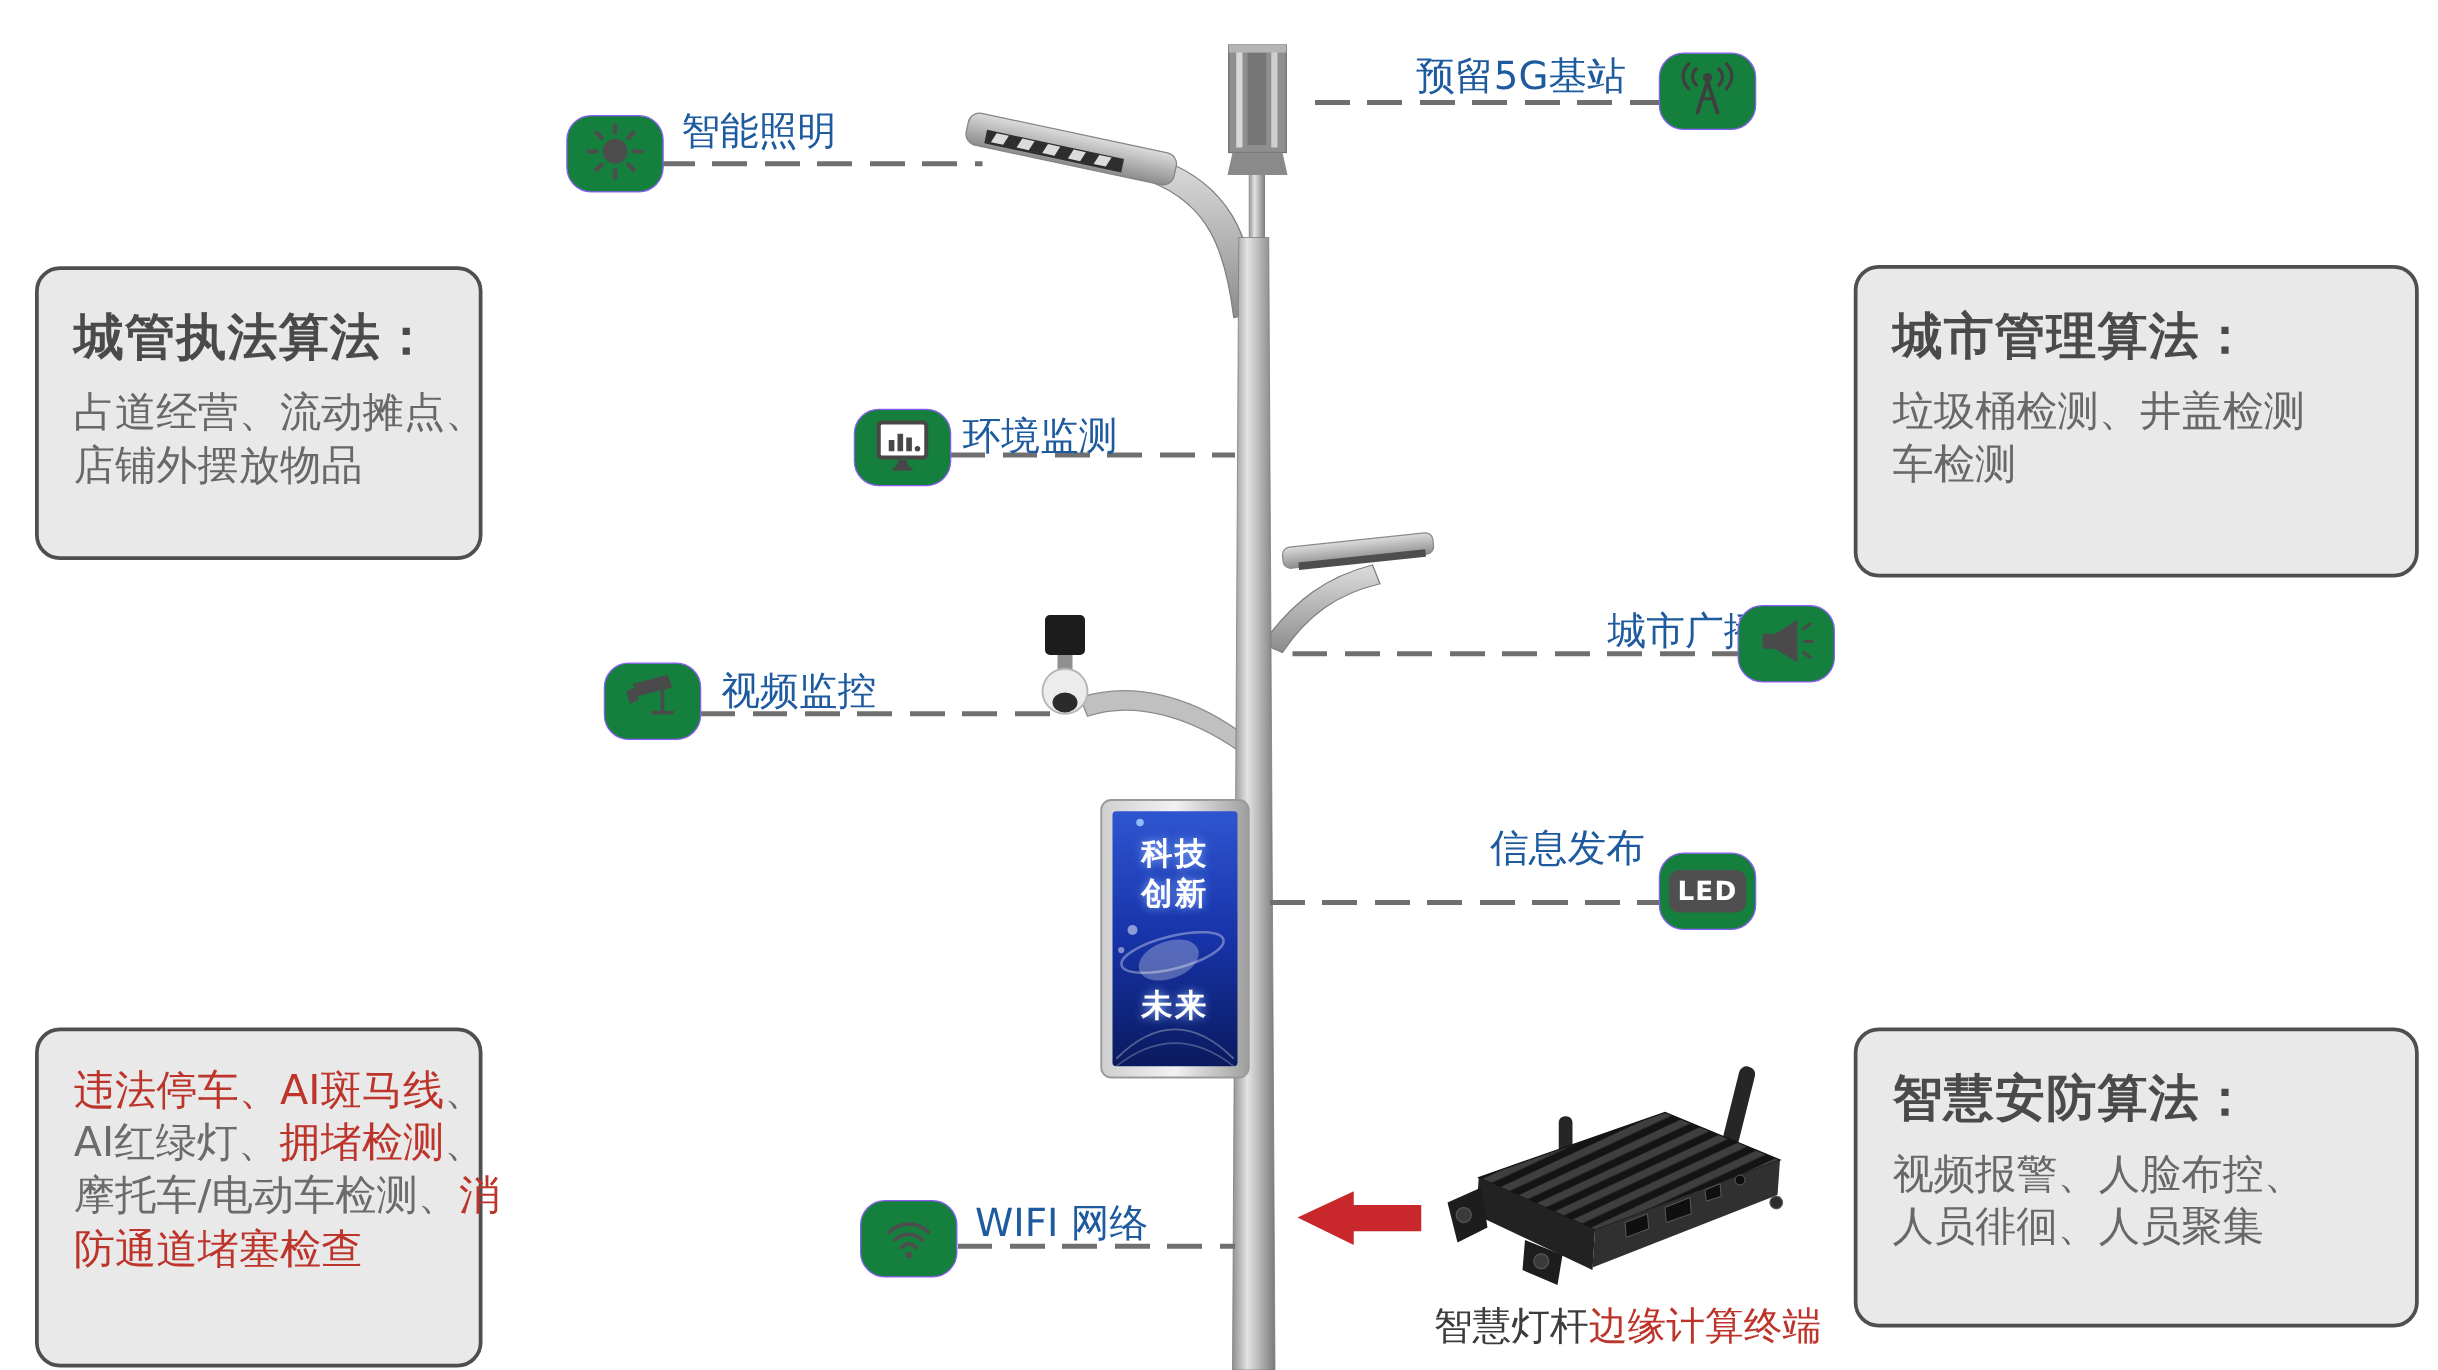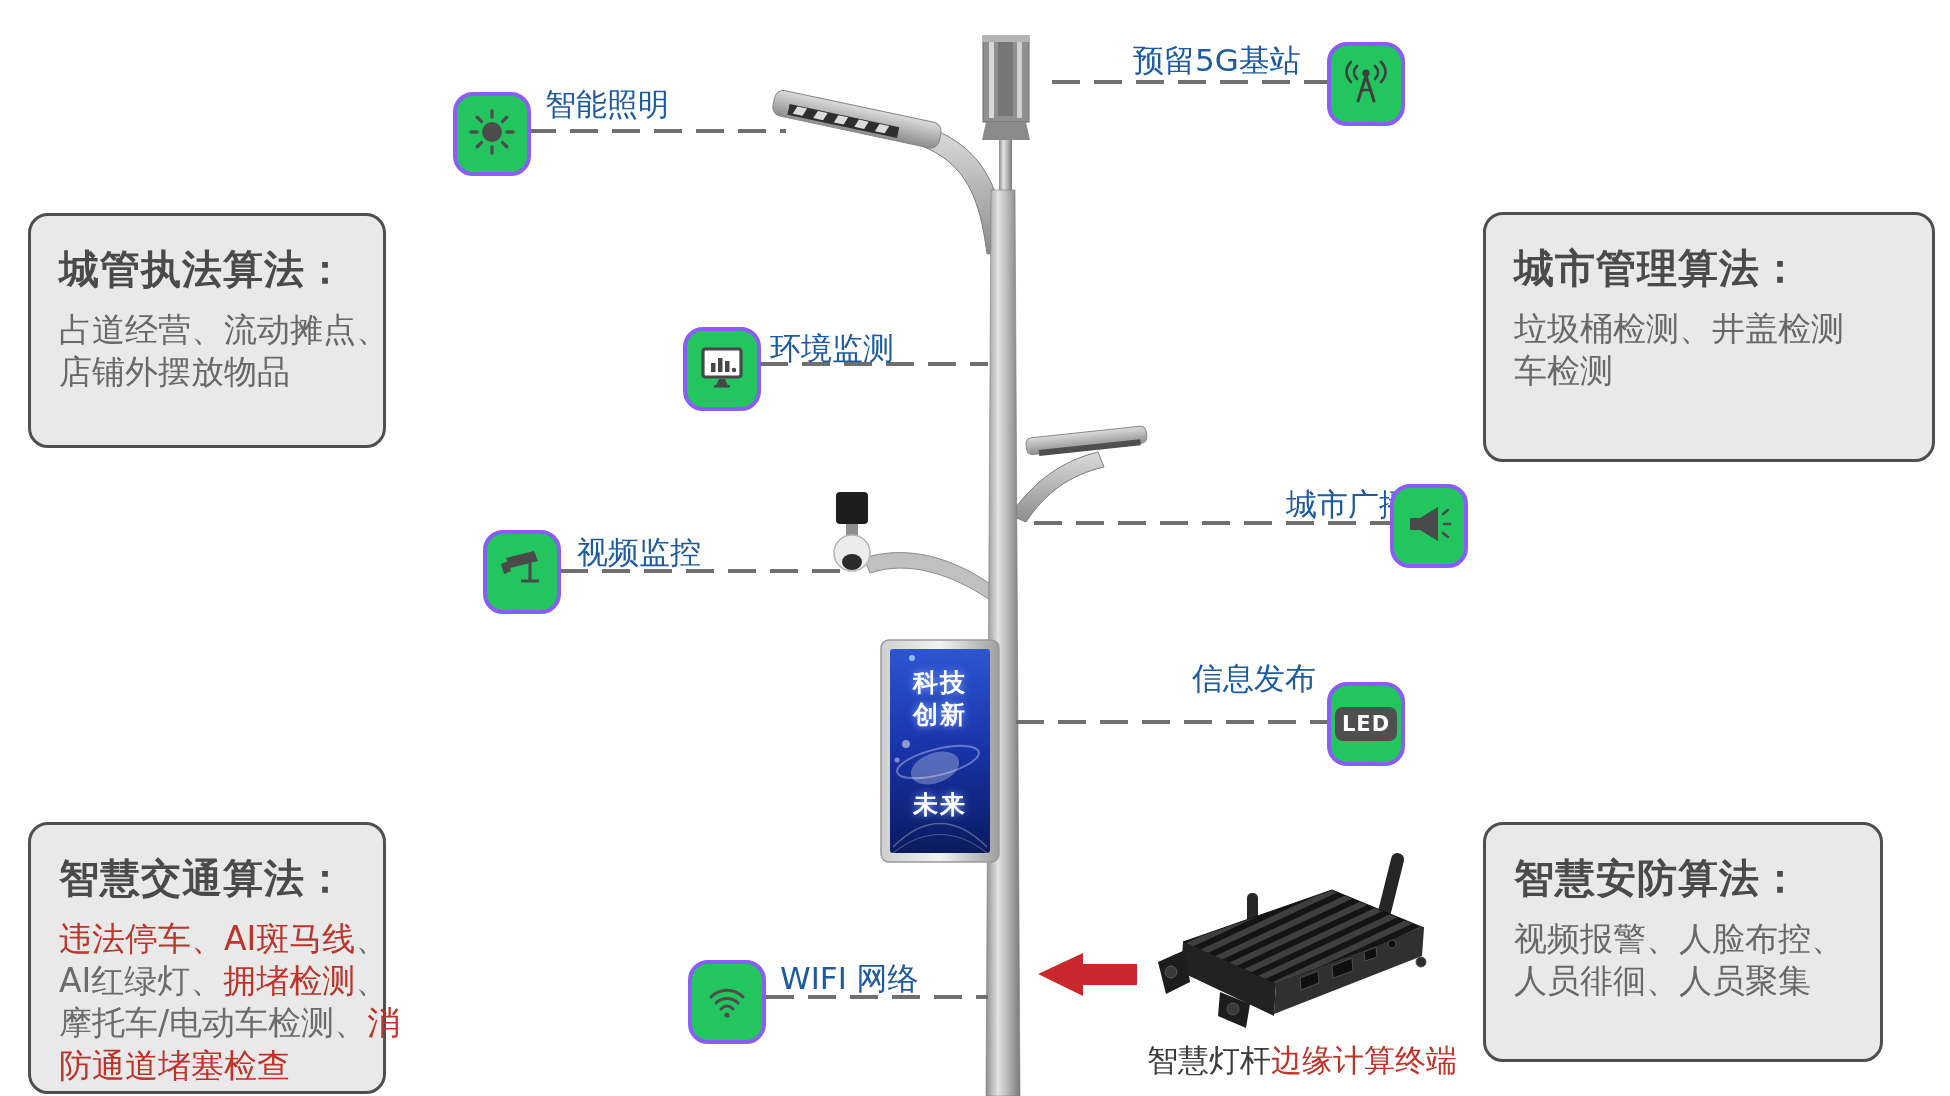--- a/index.html
+++ b/index.html
@@ -13,22 +13,22 @@
   .info-box {
     position:absolute; box-sizing:border-box; z-index:3;
     background:#e9e9e9; border:3px solid #4f4f4f; border-radius:20px;
     padding:26px 18px 20px 28px;
   }
   .info-box .title { font-size:40px; font-weight:bold; color:#4a4a4a; margin-bottom:12px; letter-spacing:1px; white-space:nowrap; }
   .info-box .line { font-size:33px; color:#686868; line-height:1.28; white-space:nowrap; }
 
   
   .callout-icon {
-    position:absolute; z-index:3; width:78px; height:84px; box-sizing:border-box;
-    background:#22c55e; border:4px solid #8b5cf6; border-radius:20px;
+    position:absolute; z-index:3; width:78px; height:62px; box-sizing:border-box;
+    background:#15803d; border:1px solid #8b5cf6; border-radius:20px;
     display:flex; align-items:center; justify-content:center;
   }
   .callout-label { position:absolute; z-index:3; font-size:31px; color:#1d5a9e; white-space:nowrap; }
   .dash-line {
     position:absolute; z-index:2; height:4px;
     background:repeating-linear-gradient(90deg,#6f6f6f 0 28px,transparent 28px 42px);
   }
   .led-badge {
     background:#4f4f4f; color:#fff; border-radius:8px; padding:5px 7px;
     font-size:21px; font-weight:bold; letter-spacing:1px;
@@ -273,28 +273,27 @@
     <div class="line">店铺外摆放物品</div>
   </div>
 
   <div class="info-box" style="left:1483px; top:212px; width:452px; height:250px;">
     <div class="title">城市管理算法：</div>
     <div class="line">垃圾桶检测、井盖检测</div>
     <div class="line">车检测</div>
   </div>
 
   <div class="info-box" style="left:28px; top:822px; width:358px; height:272px;">
-    <div class="title">智慧交通算法：</div>
     <div class="line"><span style="color: rgb(189, 52, 43);">违法停车、</span><span style="color: rgb(189, 52, 43);">AI斑马线</span><span style="color: rgb(107, 107, 107);">、</span></div>
     <div class="line"><span style="color: rgb(107, 107, 107);">AI红绿灯、</span><span style="color: rgb(189, 52, 43);">拥堵检测</span><span style="color: rgb(107, 107, 107);">、</span></div>
     <div class="line"><span style="color: rgb(107, 107, 107);">摩托车/电动车检测、</span><span style="color: rgb(189, 52, 43);">消</span></div>
     <div class="line"><span style="color: rgb(189, 52, 43);">防通道堵塞检查</span></div>
   </div>
 
-  <div class="info-box" style="left:1483px; top:822px; width:400px; height:240px;">
+  <div class="info-box" style="left:1483px; top:822px; width:452px; height:240px;">
     <div class="title">智慧安防算法：</div>
     <div class="line">视频报警、人脸布控、</div>
     <div class="line">人员徘徊、人员聚集</div>
   </div>
 
   <div class="device-label"><span style="color: rgb(60, 60, 60);">智慧灯杆</span><span style="color: rgb(189, 52, 43);">边缘计算终端</span></div>
 
 </div>
 
 </body></html>

